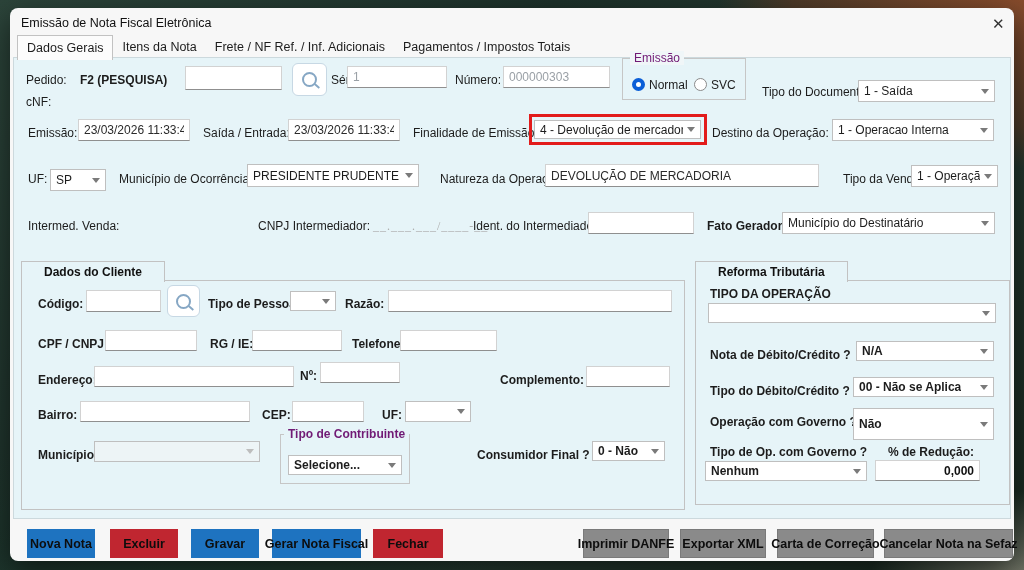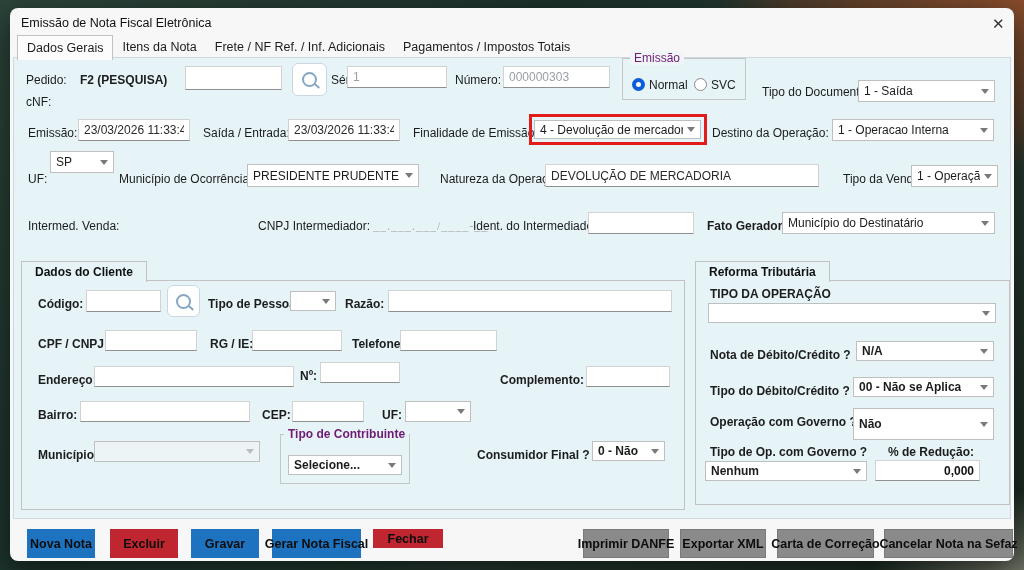--- a/index.html
+++ b/index.html
@@ -27,21 +27,21 @@
   .sel{position:absolute;background:#fff;border:1px solid #bfbfbf;display:flex;align-items:center;
     justify-content:space-between;padding:0 5px;box-sizing:border-box;font-size:12px;color:#1c1c1c;cursor:default;}
   .sel .val{white-space:nowrap;overflow:hidden;}
   .chev{width:0;height:0;border-left:4px solid transparent;border-right:4px solid transparent;
     border-top:5px solid #7a7a7a;flex:0 0 auto;margin-left:4px;}
   .sel.dis{background:#edf4f6;color:#a7adb0;}
   .sel.dis .chev{border-top-color:#bdbdbd;}
   .grpbox{position:absolute;border:1px solid #c6c6c6;box-sizing:border-box;}
   .grptitle{position:absolute;font-size:12px;background:#e6f4f8;padding:0 4px;white-space:nowrap;color:#701a75;}
   .panelhdr{position:absolute;border:1px solid #c2c2c2;border-bottom:none;background:#e6f4f8;font-size:12px;
-    font-weight:bold;padding:3px 13px;z-index:2;white-space:nowrap;box-sizing:border-box;color:#111;}
+    font-weight:bold;padding:3px 22px;z-index:2;white-space:nowrap;box-sizing:border-box;color:#111;}
   .panel{position:absolute;border:1px solid #c2c2c2;box-sizing:border-box;}
   .sbtn{position:absolute;width:33px;height:31px;background:#fff;border:1px solid #c7d8e4;border-radius:6px;
     display:flex;align-items:center;justify-content:center;cursor:pointer;}
   .mag{position:relative;width:11px;height:11px;border:2px solid #86a7c4;border-radius:50%;display:inline-block;}
   .mag::after{content:"";position:absolute;width:6px;height:2px;background:#86a7c4;right:-5px;bottom:-2px;transform:rotate(40deg);}
   .radio{position:absolute;width:13px;height:13px;border-radius:50%;background:#fff;border:1px solid #8a8a8a;box-sizing:border-box;cursor:pointer;}
   .radio.on{border:4px solid #0b5ed7;}
   .redbox{position:absolute;border:3px solid #e21b1b;box-sizing:border-box;z-index:3;}
   .btn{position:absolute;display:flex;align-items:center;justify-content:center;font-size:12.5px;font-weight:bold;
     color:#0d0d0d;cursor:pointer;white-space:nowrap;box-sizing:border-box;}
@@ -103,21 +103,21 @@
         <span class="chev"></span>
     </div>
   </div>
   <span class="lbl" style="left:712px;top:126px">Destino da Operação:</span>
   <div class="sel" style="left:832px;top:119px;width:162px;height:22px">
     <span class="val">1 - Operacao Interna</span>
       <span class="chev"></span>
   </div>
 
   <span class="lbl" style="left:28px;top:172px">UF:</span>
-  <div class="sel" style="left:50px;top:151px;width:64px;height:22px">
+  <div class="sel" style="left:50px;top:169px;width:56px;height:22px">
     <span class="val">SP</span>
       <span class="chev"></span>
   </div>
   <span class="lbl" style="left:119px;top:172px">Município de Ocorrência:</span>
   <div class="sel" style="left:247px;top:164px;width:172px;height:23px">
     <span class="val">PRESIDENTE PRUDENTE</span>
       <span class="chev"></span>
   </div>
   <span class="lbl" style="left:440px;top:172px">Natureza da Operação:</span>
   <input class="inp" style="left: 545px; top: 164px; width: 274px; height: 23px;" readonly="" value="DEVOLUÇÃO DE MERCADORIA">
@@ -227,18 +227,18 @@
   <div class="sel" style="left:705px;top:461px;width:162px;height:20px">
     <span class="val b">Nenhum</span>
       <span class="chev"></span>
   </div>
   <input class="inp right" style="left: 875px; top: 460px; width: 105px; height: 21px;" readonly="" value="0,000">
 
   <div class="btn blue" style="left:27px;top:529px;width:68px;height:29px">Nova Nota</div>
   <div class="btn red" style="left:110px;top:529px;width:68px;height:29px">Excluir</div>
   <div class="btn blue" style="left:191px;top:529px;width:68px;height:29px">Gravar</div>
   <div class="btn blue" style="left:272px;top:529px;width:89px;height:29px">Gerar Nota Fiscal</div>
-  <div class="btn red" style="left:373px;top:529px;width:70px;height:19px">Fechar</div>
+  <div class="btn red" style="left:373px;top:529px;width:70px;height:29px">Fechar</div>
   <div class="btn gray" style="left:680px;top:529px;width:86px;height:29px">Exportar XML</div>
   <div class="btn gray" style="left:583px;top:529px;width:86px;height:29px">Imprimir DANFE</div>
   <div class="btn gray" style="left:777px;top:529px;width:97px;height:29px">Carta de Correção</div>
   <div class="btn gray" style="left:884px;top:529px;width:129px;height:29px">Cancelar Nota na Sefaz</div>
 </div>
 
 </body></html>

